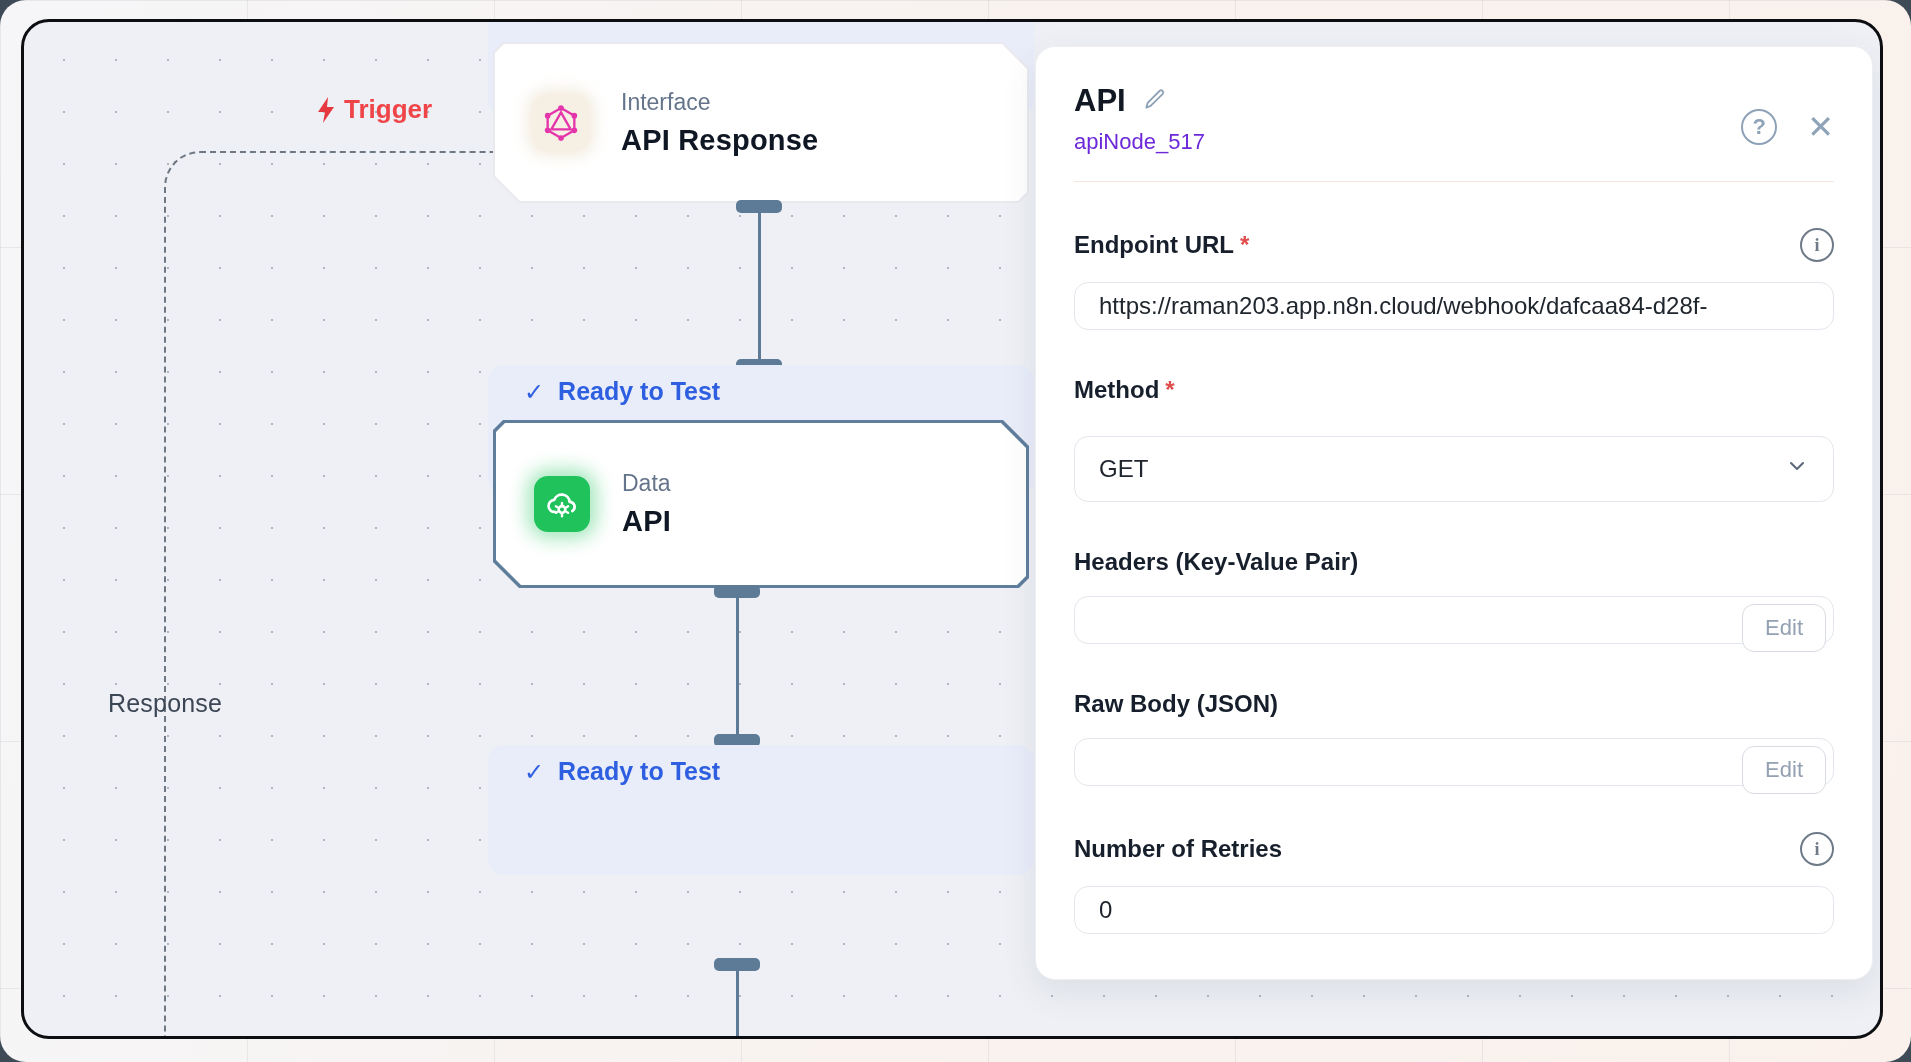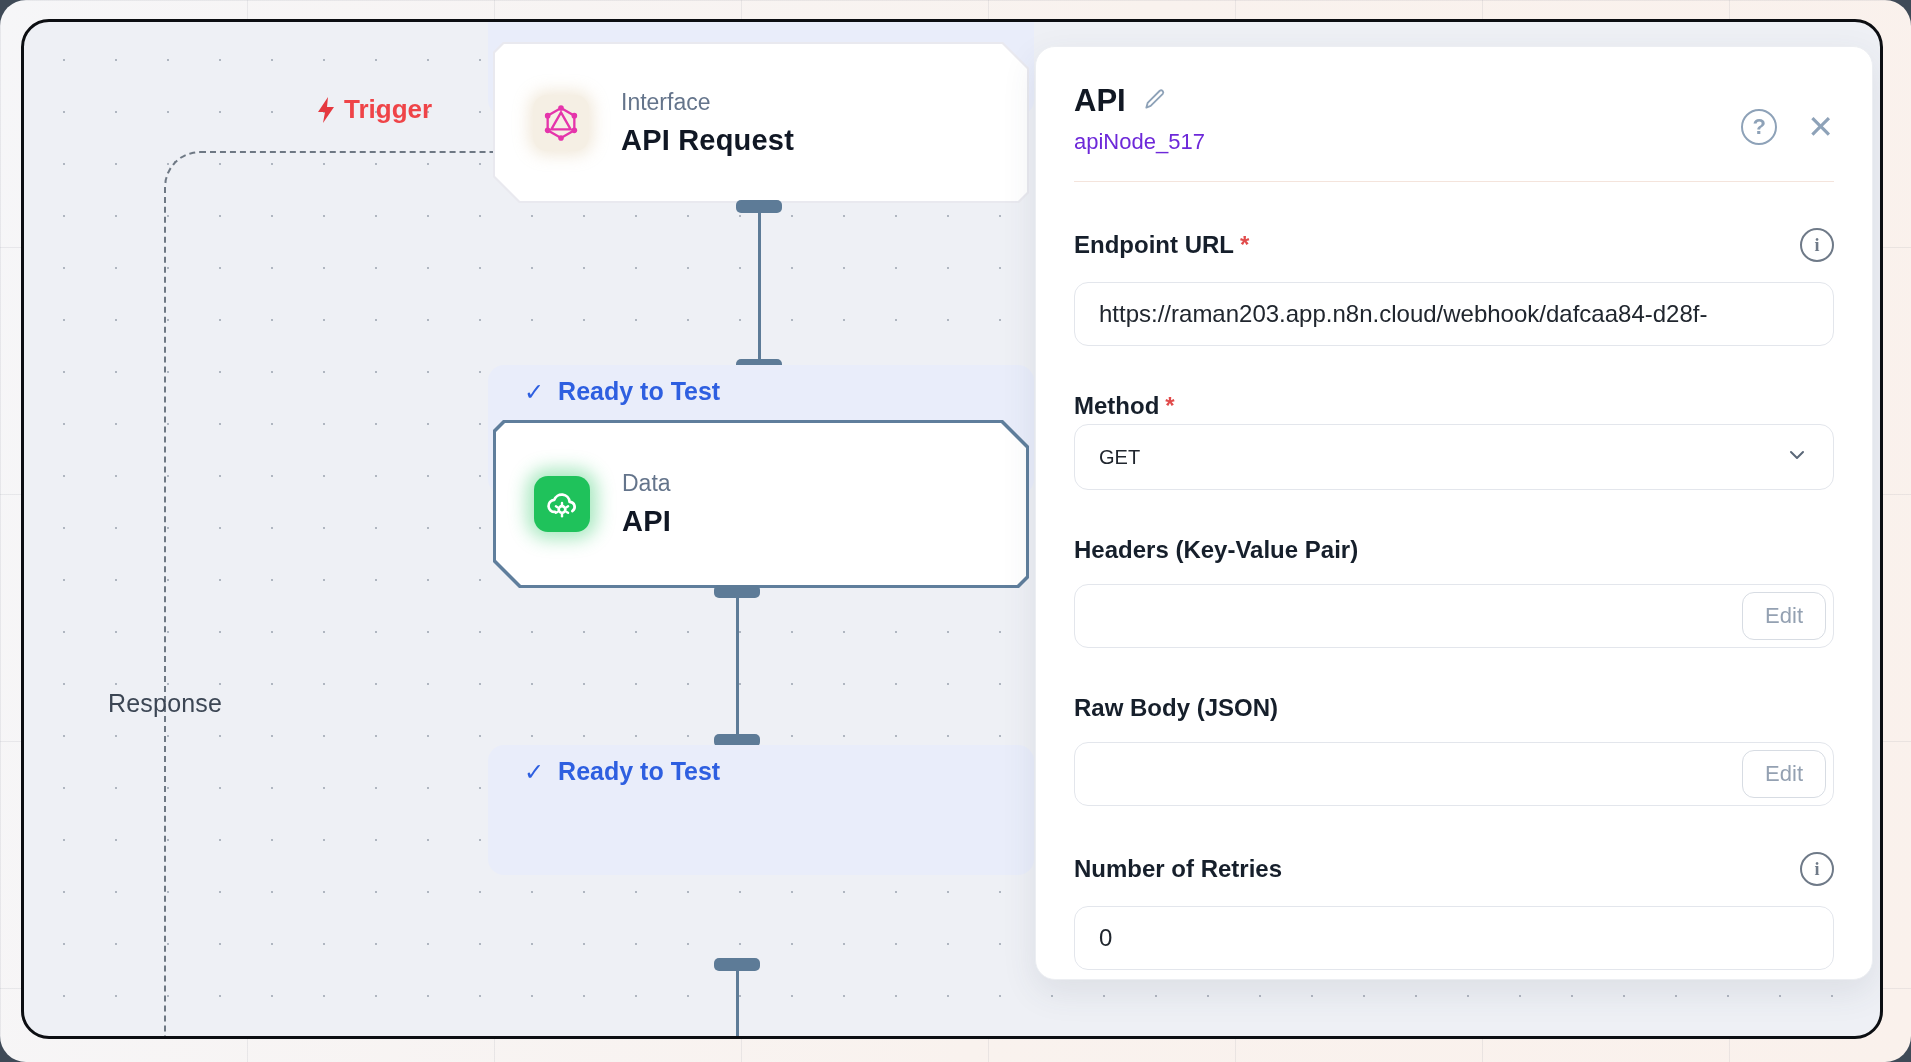--- a/index.html
+++ b/index.html
@@ -108,38 +108,38 @@
   .field{margin-top:46px;}
   .field-label-row{display:flex;align-items:center;justify-content:space-between;}
   .field-label{font-size:24px;font-weight:700;color:#161f2b;}
   .req{color:#e14b4b;margin-left:6px;font-weight:700;}
   .info-icon{
     width:30px;height:30px;border-radius:50%;border:2px solid #6f7a88;color:#6f7a88;
     font-size:18px;font-style:normal;display:flex;align-items:center;justify-content:center;
     font-family:"Liberation Serif",serif;font-weight:700;
   }
   .text-input{
-    margin-top:20px;width:100%;height:64px;box-sizing:border-box;
+    margin-top:20px;width:100%;height:48px;box-sizing:border-box;
     border:1.5px solid #e3e6ec;border-radius:14px;background:#fff;
     font-size:24px;color:#20262e;padding:0 24px;outline:none;
     font-family:"Liberation Sans",sans-serif;
     white-space:nowrap;overflow:hidden;
   }
   .input-wrap{position:relative;margin-top:20px;}
   .input-wrap .text-input{margin-top:0;}
   .edit-btn{
     position:absolute;right:8px;top:8px;height:48px;padding:0 22px;
     border:1.5px solid #d7dce3;border-radius:12px;background:#fff;
     color:#94a1b2;font-size:22px;cursor:pointer;
     font-family:"Liberation Sans",sans-serif;
   }
   .select{
-    margin-top:4px;height:64px;border:1.5px solid #e3e6ec;border-radius:14px;
+    margin-top:32px;height:64px;border:1.5px solid #e3e6ec;border-radius:14px;
     display:flex;align-items:center;justify-content:space-between;
-    padding:0 24px;font-size:20px;color:#20262e;cursor:pointer;background:#fff;
+    padding:0 24px;font-size:24px;color:#20262e;cursor:pointer;background:#fff;
   }
 </style>
 </head>
 <body>
 
 <div class="page">
   <div class="page-grid"></div>
 
   <div class="canvas">
     <div class="dotgrid"></div>
@@ -169,21 +169,21 @@
                   <circle cx="20" cy="7.6" r="1.7"></circle>
                   <circle cx="20" cy="16.4" r="1.7"></circle>
                 <circle cx="12" cy="21" r="1.7"></circle>
                   <circle cx="4" cy="16.4" r="1.7"></circle>
                   <circle cx="4" cy="7.6" r="1.7"></circle>
               </g>
             </svg>
           </div>
           <div class="node-texts">
             <div class="node-cat">Interface</div>
-            <div class="node-title">API Request</div>
+            <div class="node-title">API Response</div>
           </div>
         </div>
       </div>
     </div>
 
     <div class="connector" style="left:712px;top:178px;height:172px;">
       <div class="stub"></div>
       <div class="cline"></div>
       <div class="stub"></div>
     </div>

